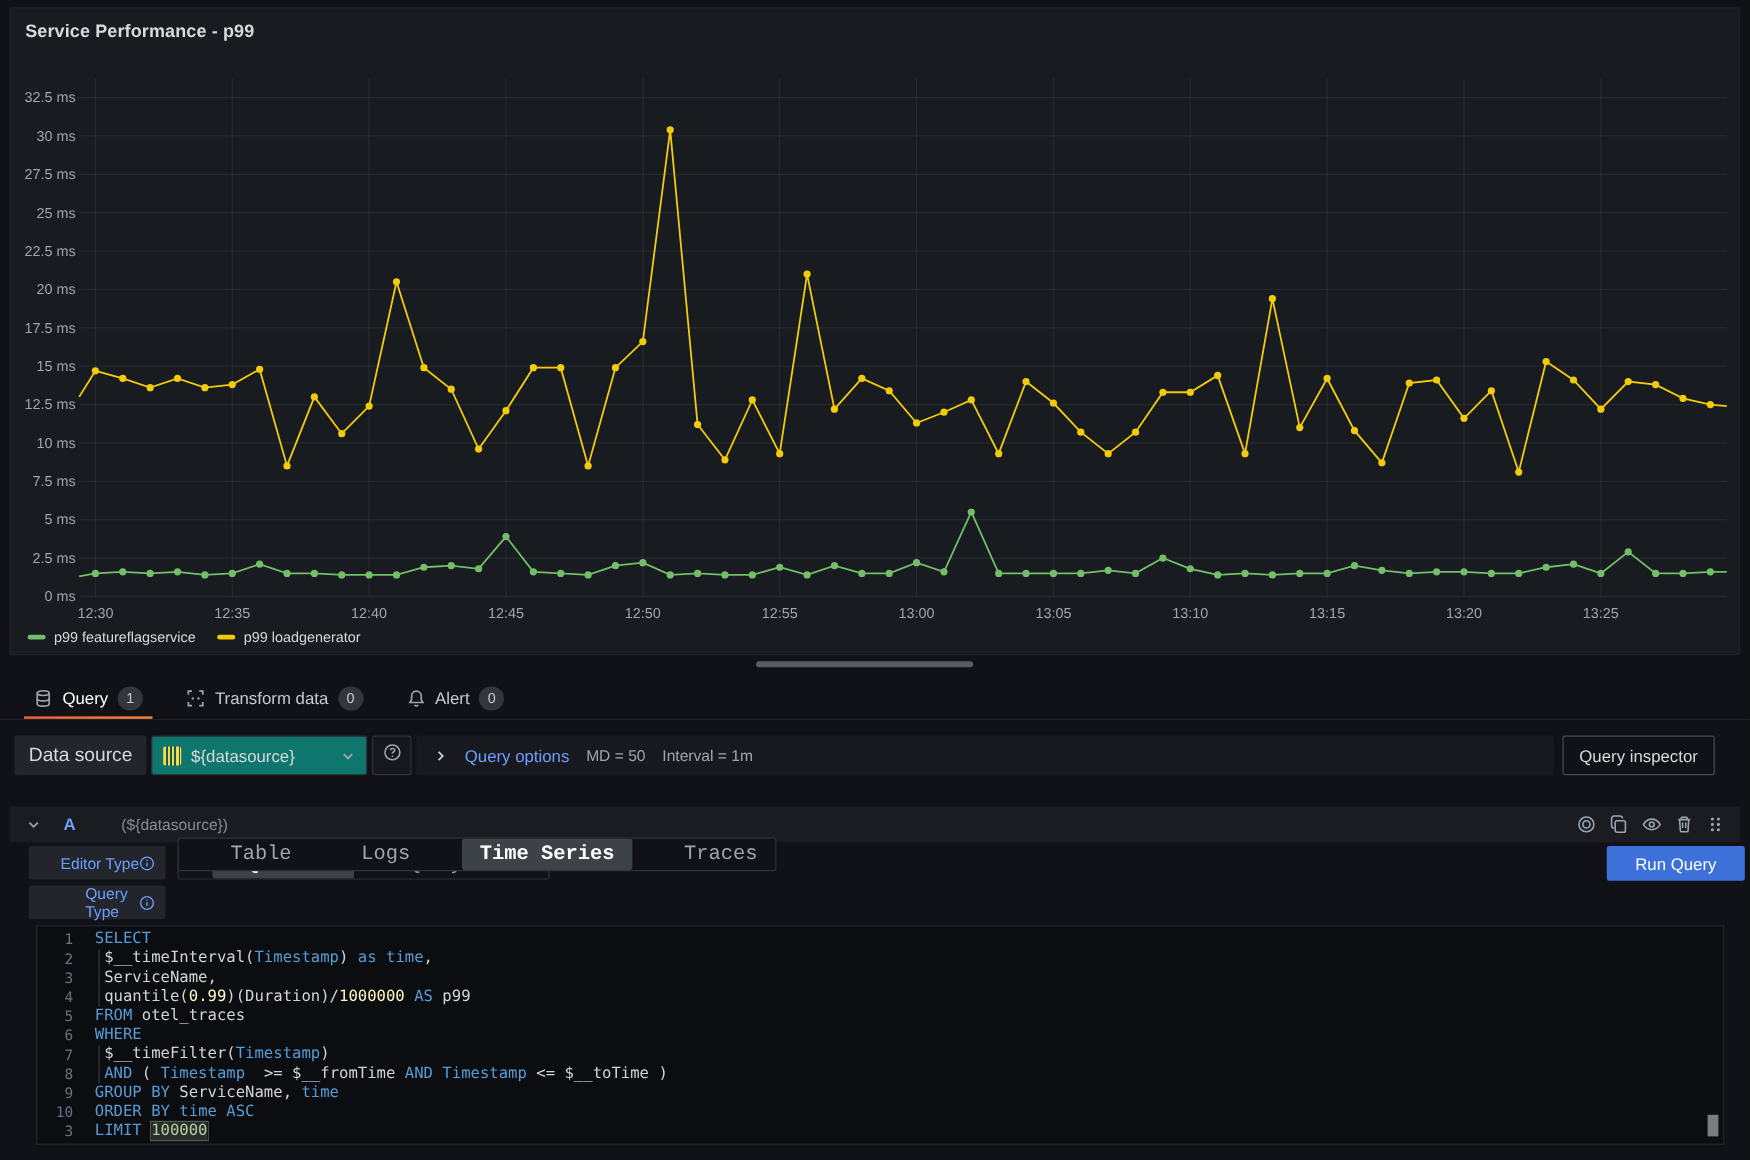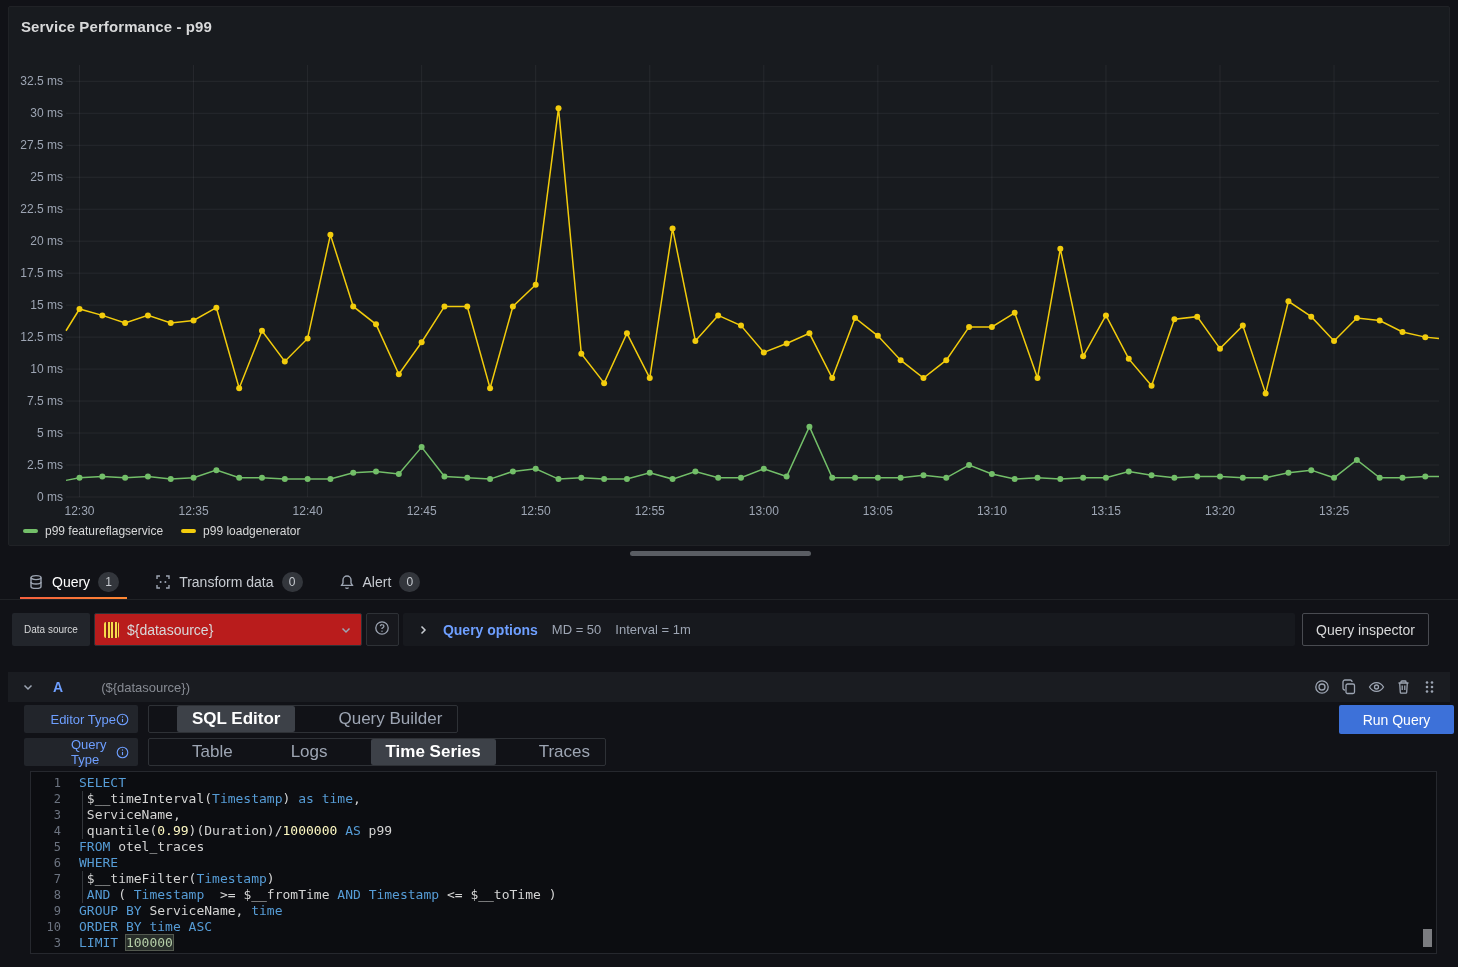--- a/index.html
+++ b/index.html
@@ -25,34 +25,34 @@
          position:relative; height:32px; cursor:pointer; }
   .tab .ticon { color:#9DA5B3; display:flex; }
   .tab.active { color:#FFFFFF; }
   .tab.active::after { content:""; position:absolute; left:-8px; right:-8px; bottom:-2px; height:3px;
          background:linear-gradient(90deg,#F55F3E,#FF8833); }
   .badge { min-width:21px; height:20px; border-radius:11px; background:#33363C; color:#C7CBD1;
            font-size:12px; display:flex; align-items:center; justify-content:center; padding:0 6px; }
   .tabs-divider { position:absolute; top:599px; left:0; width:1458px; border-top:1px solid #202226; }
   
   .ds-row { position:absolute; top:613px; left:12px; width:1417px; height:33px; display:flex; gap:4px; }
-  .chip { background:#22252B; color:#D8D9DA; font-size:10px; font-weight:500; display:flex;
+  .chip { background:#22252B; color:#D8D9DA; font-size:16px; font-weight:500; display:flex;
           align-items:center; padding:0 12px; border-radius:2px; }
-  .ds-select { width:268px; background:#b91c1c; border:1px solid #2E3136; border-radius:2px;
+  .ds-select { width:180px; background:#0f766e; border:1px solid #2E3136; border-radius:2px;
                display:flex; align-items:center; gap:8px; padding:4px 9px; color:#D8D9DA;
                font-size:14px; cursor:pointer; }
   .ch-icon { width:15px; height:16px; border-radius:2px; flex:none;
              background:repeating-linear-gradient(90deg,#F9DB4A 0 2px,#23221150 2px 3.6px); }
   .ds-select .chev { margin-left:auto; color:#9DA5B3; display:flex; }
   .icon-btn { width:33px; border:1px solid #2E3136; background:#17181D; border-radius:2px;
               color:#9DA5B3; display:flex; align-items:center; justify-content:center; cursor:pointer; }
   .opts { flex:1; background:#17191E; border-radius:2px; display:flex; align-items:center;
           gap:14px; padding:0 14px; }
   .opts .chev { color:#C7CBD1; display:flex; cursor:pointer; }
-  .opts .link { color:#6E9FFF; font-size:14px; font-weight:700; cursor:pointer;text-align:right; }
+  .opts .link { color:#6E9FFF; font-size:14px; font-weight:400; cursor:pointer;text-align:right; }
   .opts .meta { color:#9DA5B3; font-size:13px; }
   .inspector { margin-left:3px; width:127px; background:transparent; border:1px solid #494B51;
                border-radius:2px; color:#D8D9DA; font-size:14px; font-weight:500; cursor:pointer; }
   
   .q-header { position:absolute; top:672px; left:8px; width:1442px; height:30px; background:#1A1C21;
               display:flex; align-items:center; padding:0 14px; }
   .q-header .chev { color:#9DA5B3; display:flex; cursor:pointer; }
   .refid { color:#6E9FFF; font-size:14px; font-weight:600; margin-left:19px; cursor:pointer; }
   .hint { color:#878B93; font-size:13px; margin-left:38px; }
   .q-actions { margin-left:auto; display:flex; gap:11px; align-items:center; color:#9DA5B3; }
@@ -412,21 +412,21 @@
 <div class="lbl-chip" style="top:738px;padding-left:47px;">
   <span>Query Type</span>
   <span class="info">
       <svg width="13" height="13" viewBox="0 0 14 14" fill="none" stroke="currentColor" stroke-width="1.2">
         <circle cx="7" cy="7" r="5.7"></circle>
         <path d="M7 6.4v3.4"></path>
         <circle cx="7" cy="4.3" r=".7" fill="currentColor" stroke="none"></circle>
       </svg>
     </span>
 </div>
-<div class="seg" id="seg-type" style="top:738px;">
+<div class="seg" id="seg-type" style="top:698px;font-family:Liberation Mono, monospace;">
     <span class="seg-item">Table</span>
     <span class="seg-item">Logs</span>
     <span class="seg-item sel">Time Series</span>
     <span class="seg-item">Traces</span>
   </div>
 
 <div class="code" id="code">
   <div class="deco"></div>
 <div class="cl">
       <span class="ln">1</span>

